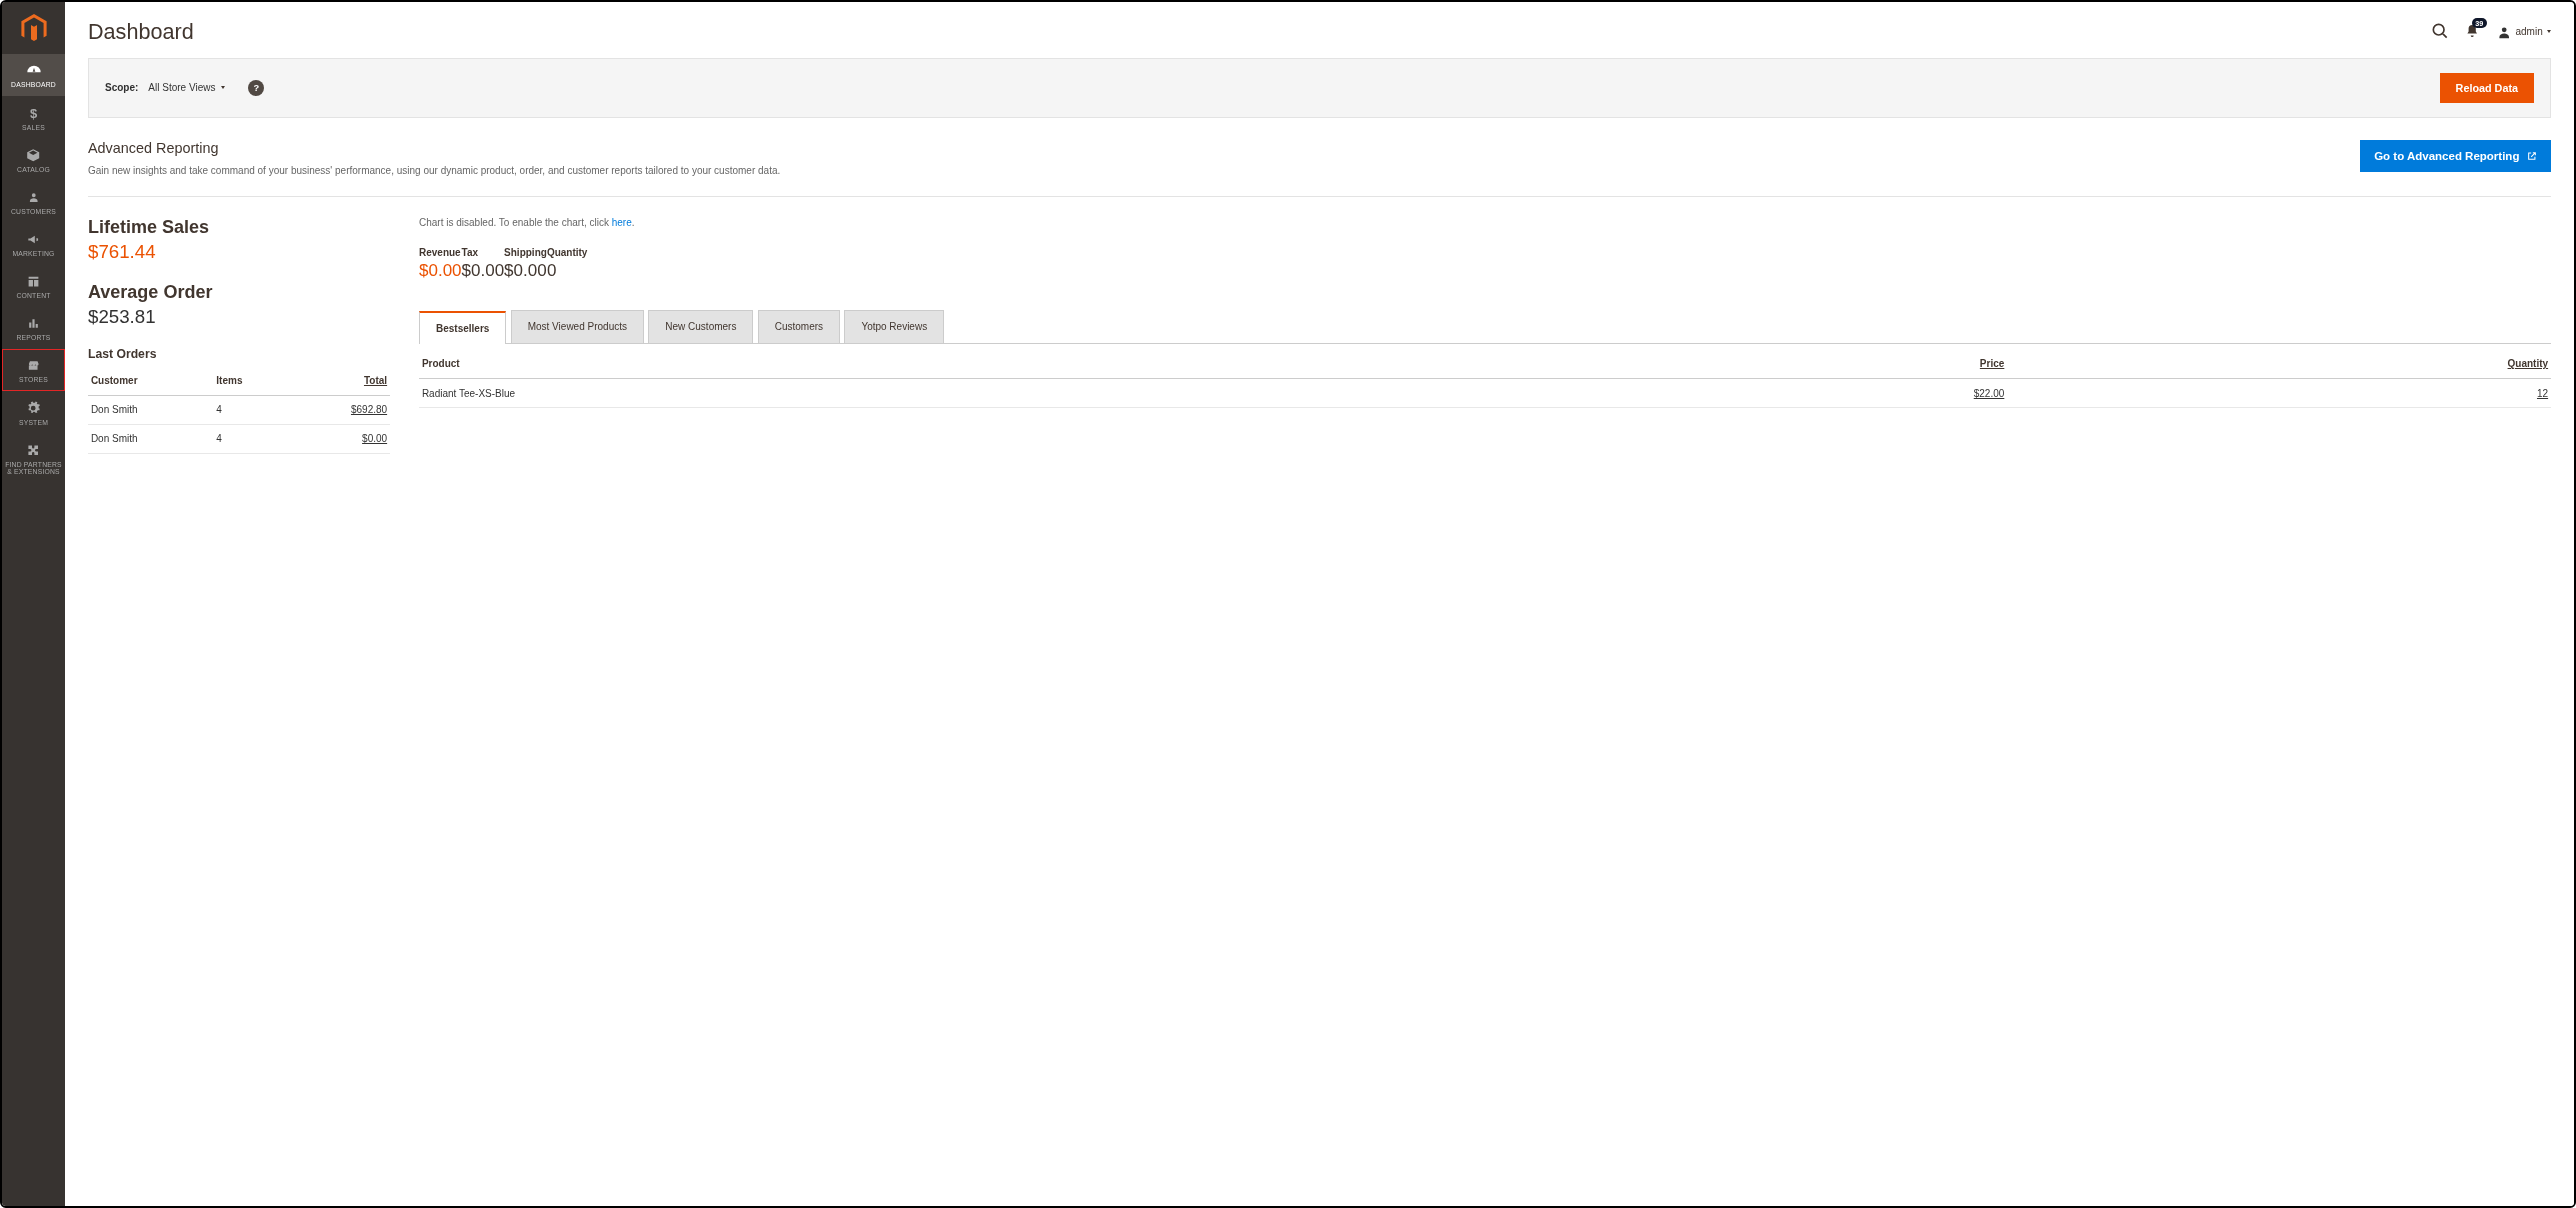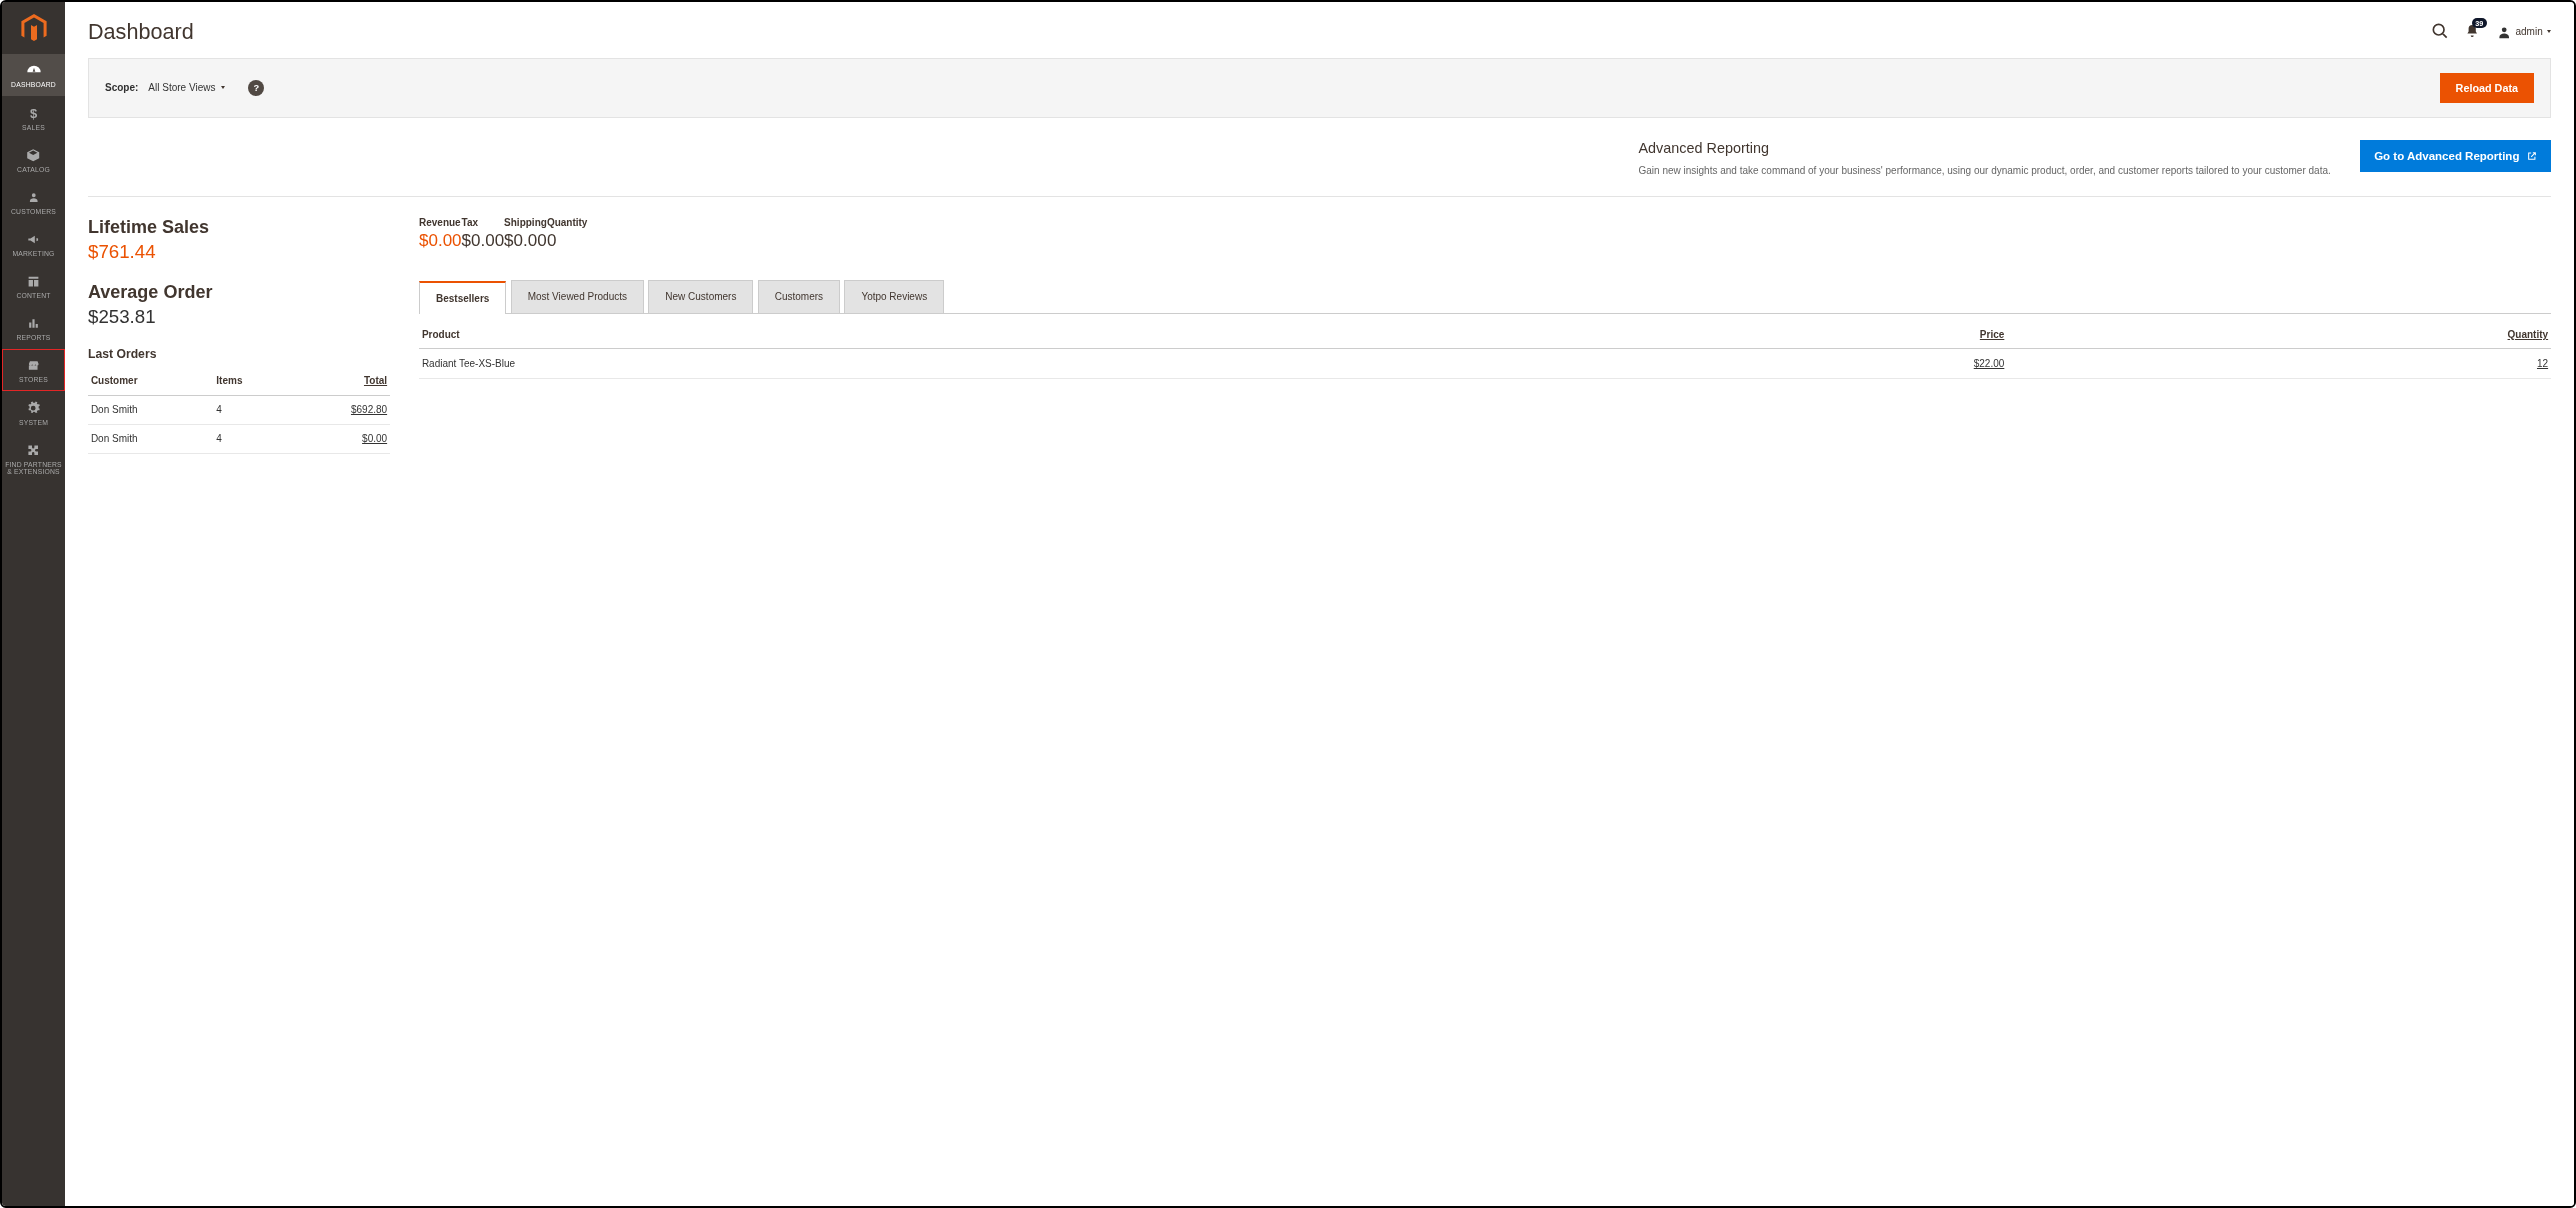--- a/index.html
+++ b/index.html
@@ -29,21 +29,21 @@
   
   
   .scope-bar { background: #f5f5f5; border: 0.7px solid #e3e3e3; margin: 0 23px; padding: 14.4px 16px; display: flex; align-items: center; justify-content: space-between; gap: 15px; }
   .scope-left { display: flex; align-items: center; gap: 10px; }
   .scope-label { font-size: 10px; font-weight: 700; color: #303030; }
   .scope-select { display: flex; align-items: center; gap: 5.8px; font-size: 10px; color: #333; cursor: pointer; }
   .help-icon { width: 16px; height: 16px; border-radius: 50%; background: #514943; color: #fff; display: flex; align-items: center; justify-content: center; font-size: 9.3px; font-weight: 700; cursor: pointer; margin-left: 13px;}
   .btn-primary { background: #eb5202; color: #fff; border: none; padding: 8.6px 16px; font-size: 10.8px; font-weight: 600; cursor: pointer; }
   
   
-  .adv-section { margin: 21.6px 23px 0; padding-bottom: 18.7px; border-bottom: 0.7px solid #e3e3e3; display: flex; justify-content: flex-end; align-items: flex-start; gap: 29px;}
+  .adv-section { margin: 21.6px 23px 0; padding-bottom: 18.7px; border-bottom: 0.7px solid #e3e3e3; display: flex; justify-content: space-between; align-items: flex-start; gap: 29px;}
   .adv-left h2 { font-size: 14.4px; font-weight: 400; color: #41362f; margin-bottom: 7.2px; }
   .adv-left p { font-size: 10px; color: #666; line-height: 1.5; }
   .btn-secondary { background: #007bdb; color: #fff; border: none; padding: 10px 14.4px; font-size: 11.5px; font-weight: 600; cursor: pointer; display: flex; align-items: center; gap: 7.2px; white-space: nowrap; }
   
   
   .dash-grid { display: flex; margin: 20px 23px 0; gap: 29px; }
   .dash-left { width: 302px; flex-shrink: 0; }
   .dash-right { flex: 1; }
   
   .stat-label { font-size: 18px; font-weight: 700; color: #41362f; margin-bottom: 2.9px; }
@@ -243,20 +243,23 @@
             <tr>
               <td>Don Smith</td>
               <td>4</td>
               <td class="right">$0.00</td>
             </tr>
           </tbody>
         </table>
       </div>
 
       <div class="dash-right">
+        <p class="chart-msg">
+          <span>Chart is disabled. To enable the chart, click </span><a href="#">here</a><span>.</span>
+        </p>
         <div class="metrics-row">
           <div>
             <div class="metric-label">Revenue</div>
             <div class="metric-value orange">$0.00</div>
           </div>
           <div>
             <div class="metric-label">Tax</div>
             <div class="metric-value">$0.00</div>
           </div>
           <div>

